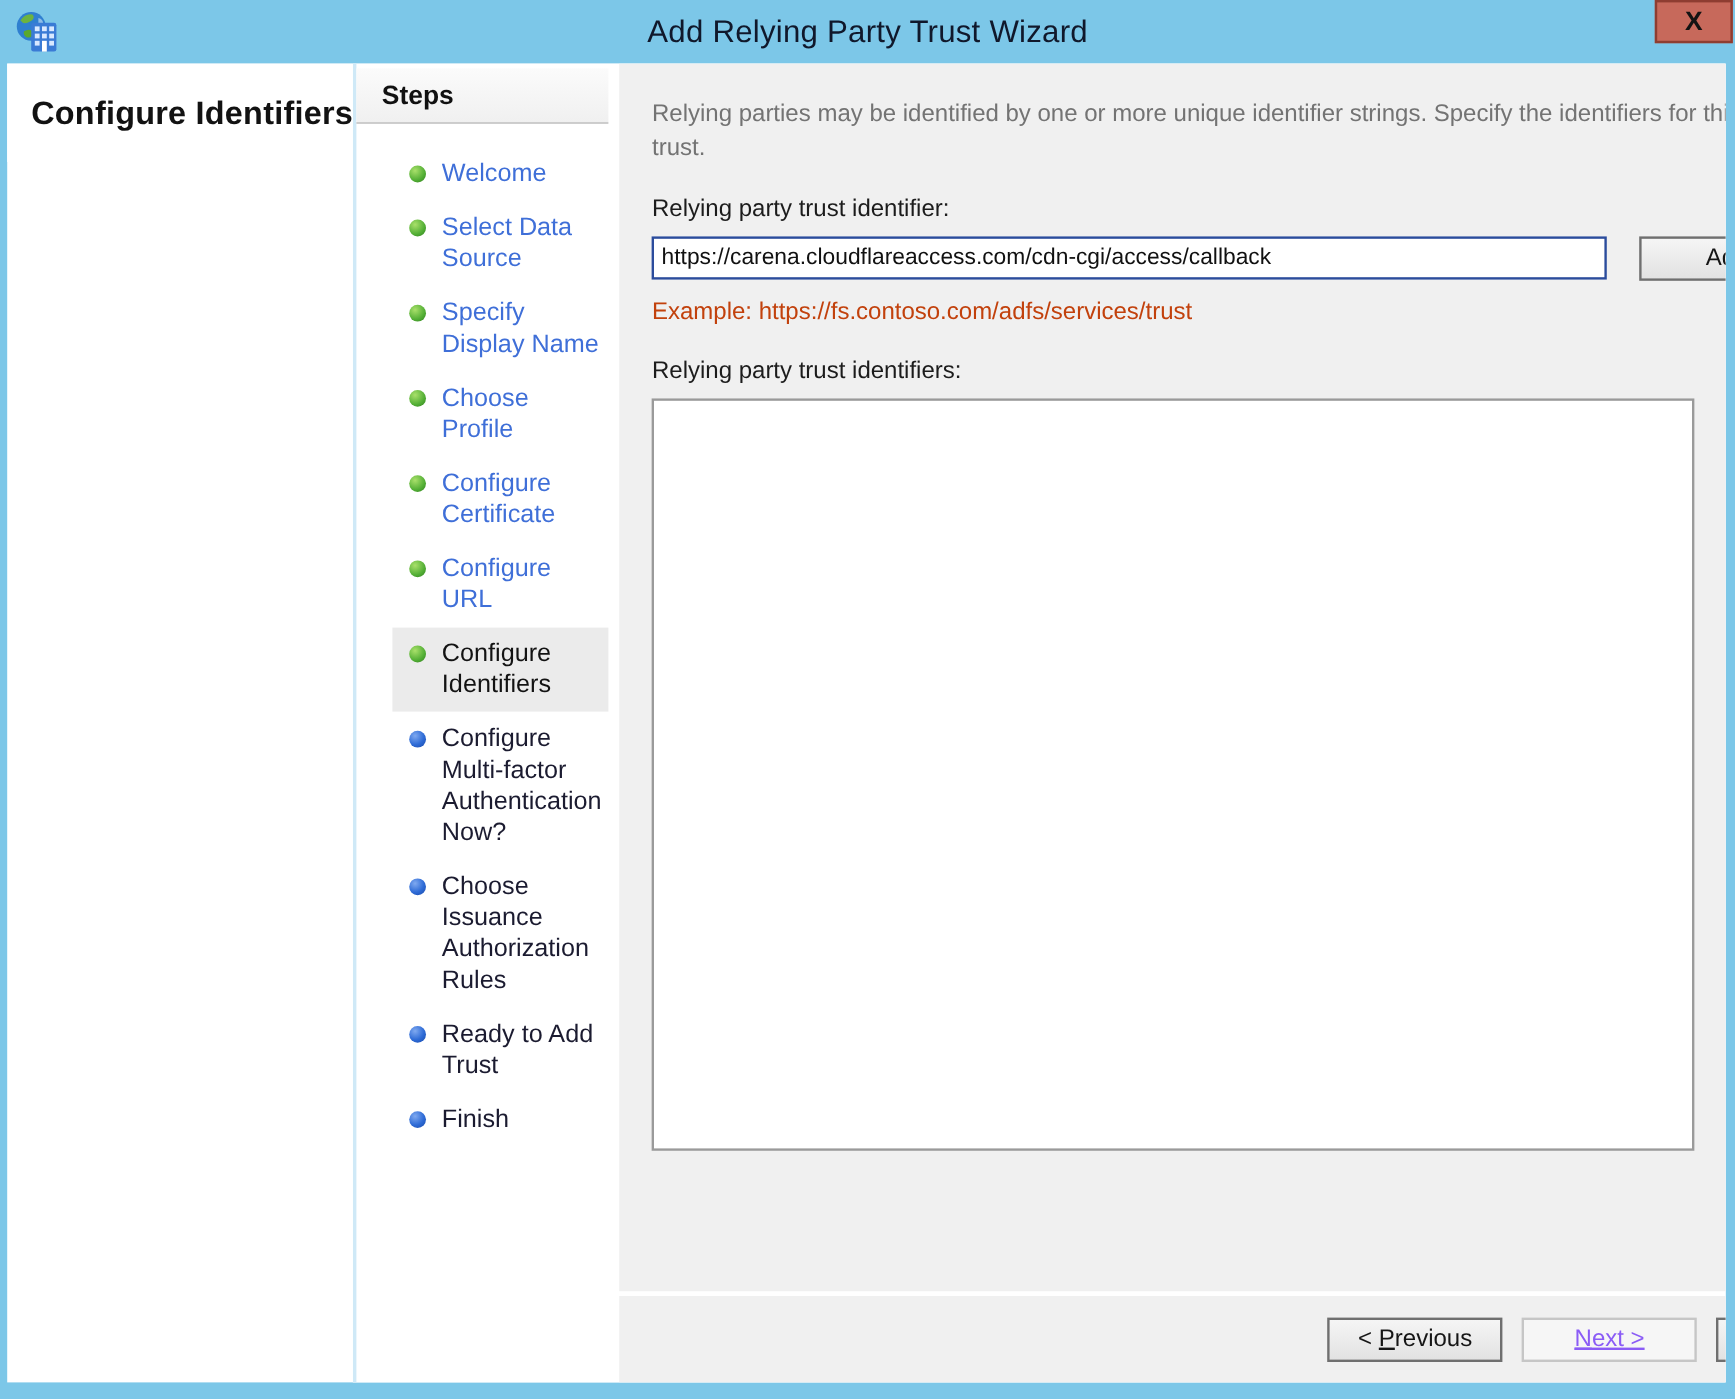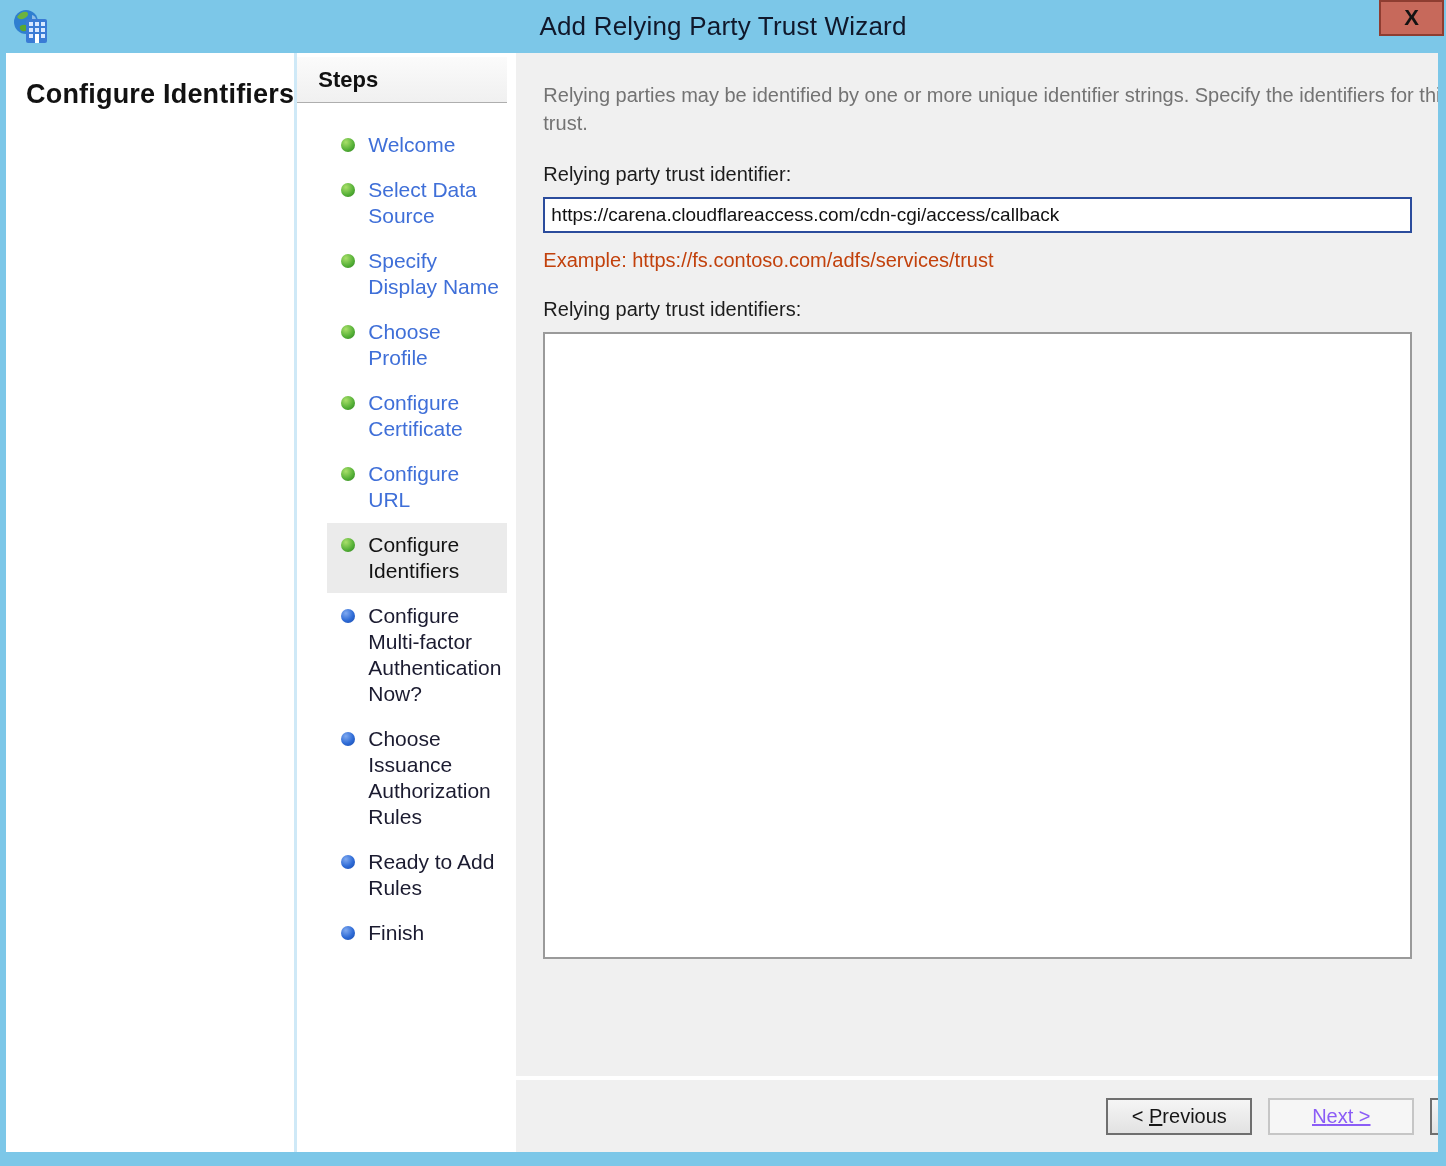--- a/index.html
+++ b/index.html
@@ -67,21 +67,21 @@
 
   
   .right-col{ flex:1; display:flex; flex-direction:column; margin-left:9px; }
   .main{ flex:1; background:#f0f0f0; padding:28px 22px 0 27px; overflow:hidden; }
 
   .intro{ font-size:20px; line-height:28px; color:#737373; max-width:1050px; }
   .field-label{ font-size:20px; color:#1c1c1c; margin-top:26px; }
   .row{ display:flex; align-items:flex-start; margin-top:11px; }
 
   .id-input{
-    width:869px; height:36px; border:2px solid #2b4c9c; background:#fff;
+    width:796px; height:36px; border:2px solid #2b4c9c; background:#fff;
     font-family:"Liberation Sans",sans-serif; font-size:19px; color:#111;
     padding:0 6px; outline:none;
   }
   .example{ font-size:20px; color:#c2410c; margin-top:15px; }
 
   .listbox{
     width:869px; height:627px; background:#fff; border:2px solid #9a9a9a;
   }
 
   .btn{
@@ -175,21 +175,21 @@
           <li class="step todo">
             <span class="dot blue"></span>
             <span class="step-label">Configure Multi-factor Authentication Now?</span>
           </li>
           <li class="step todo">
             <span class="dot blue"></span>
             <span class="step-label">Choose Issuance Authorization Rules</span>
           </li>
           <li class="step todo">
             <span class="dot blue"></span>
-            <span class="step-label">Ready to Add Rules</span>
+            <span class="step-label">Ready to Add Trust</span>
           </li>
           <li class="step todo">
             <span class="dot blue"></span>
             <span class="step-label">Finish</span>
           </li>
         </ul>
       </div>
 
       <div class="right-col">
         <div class="main">

